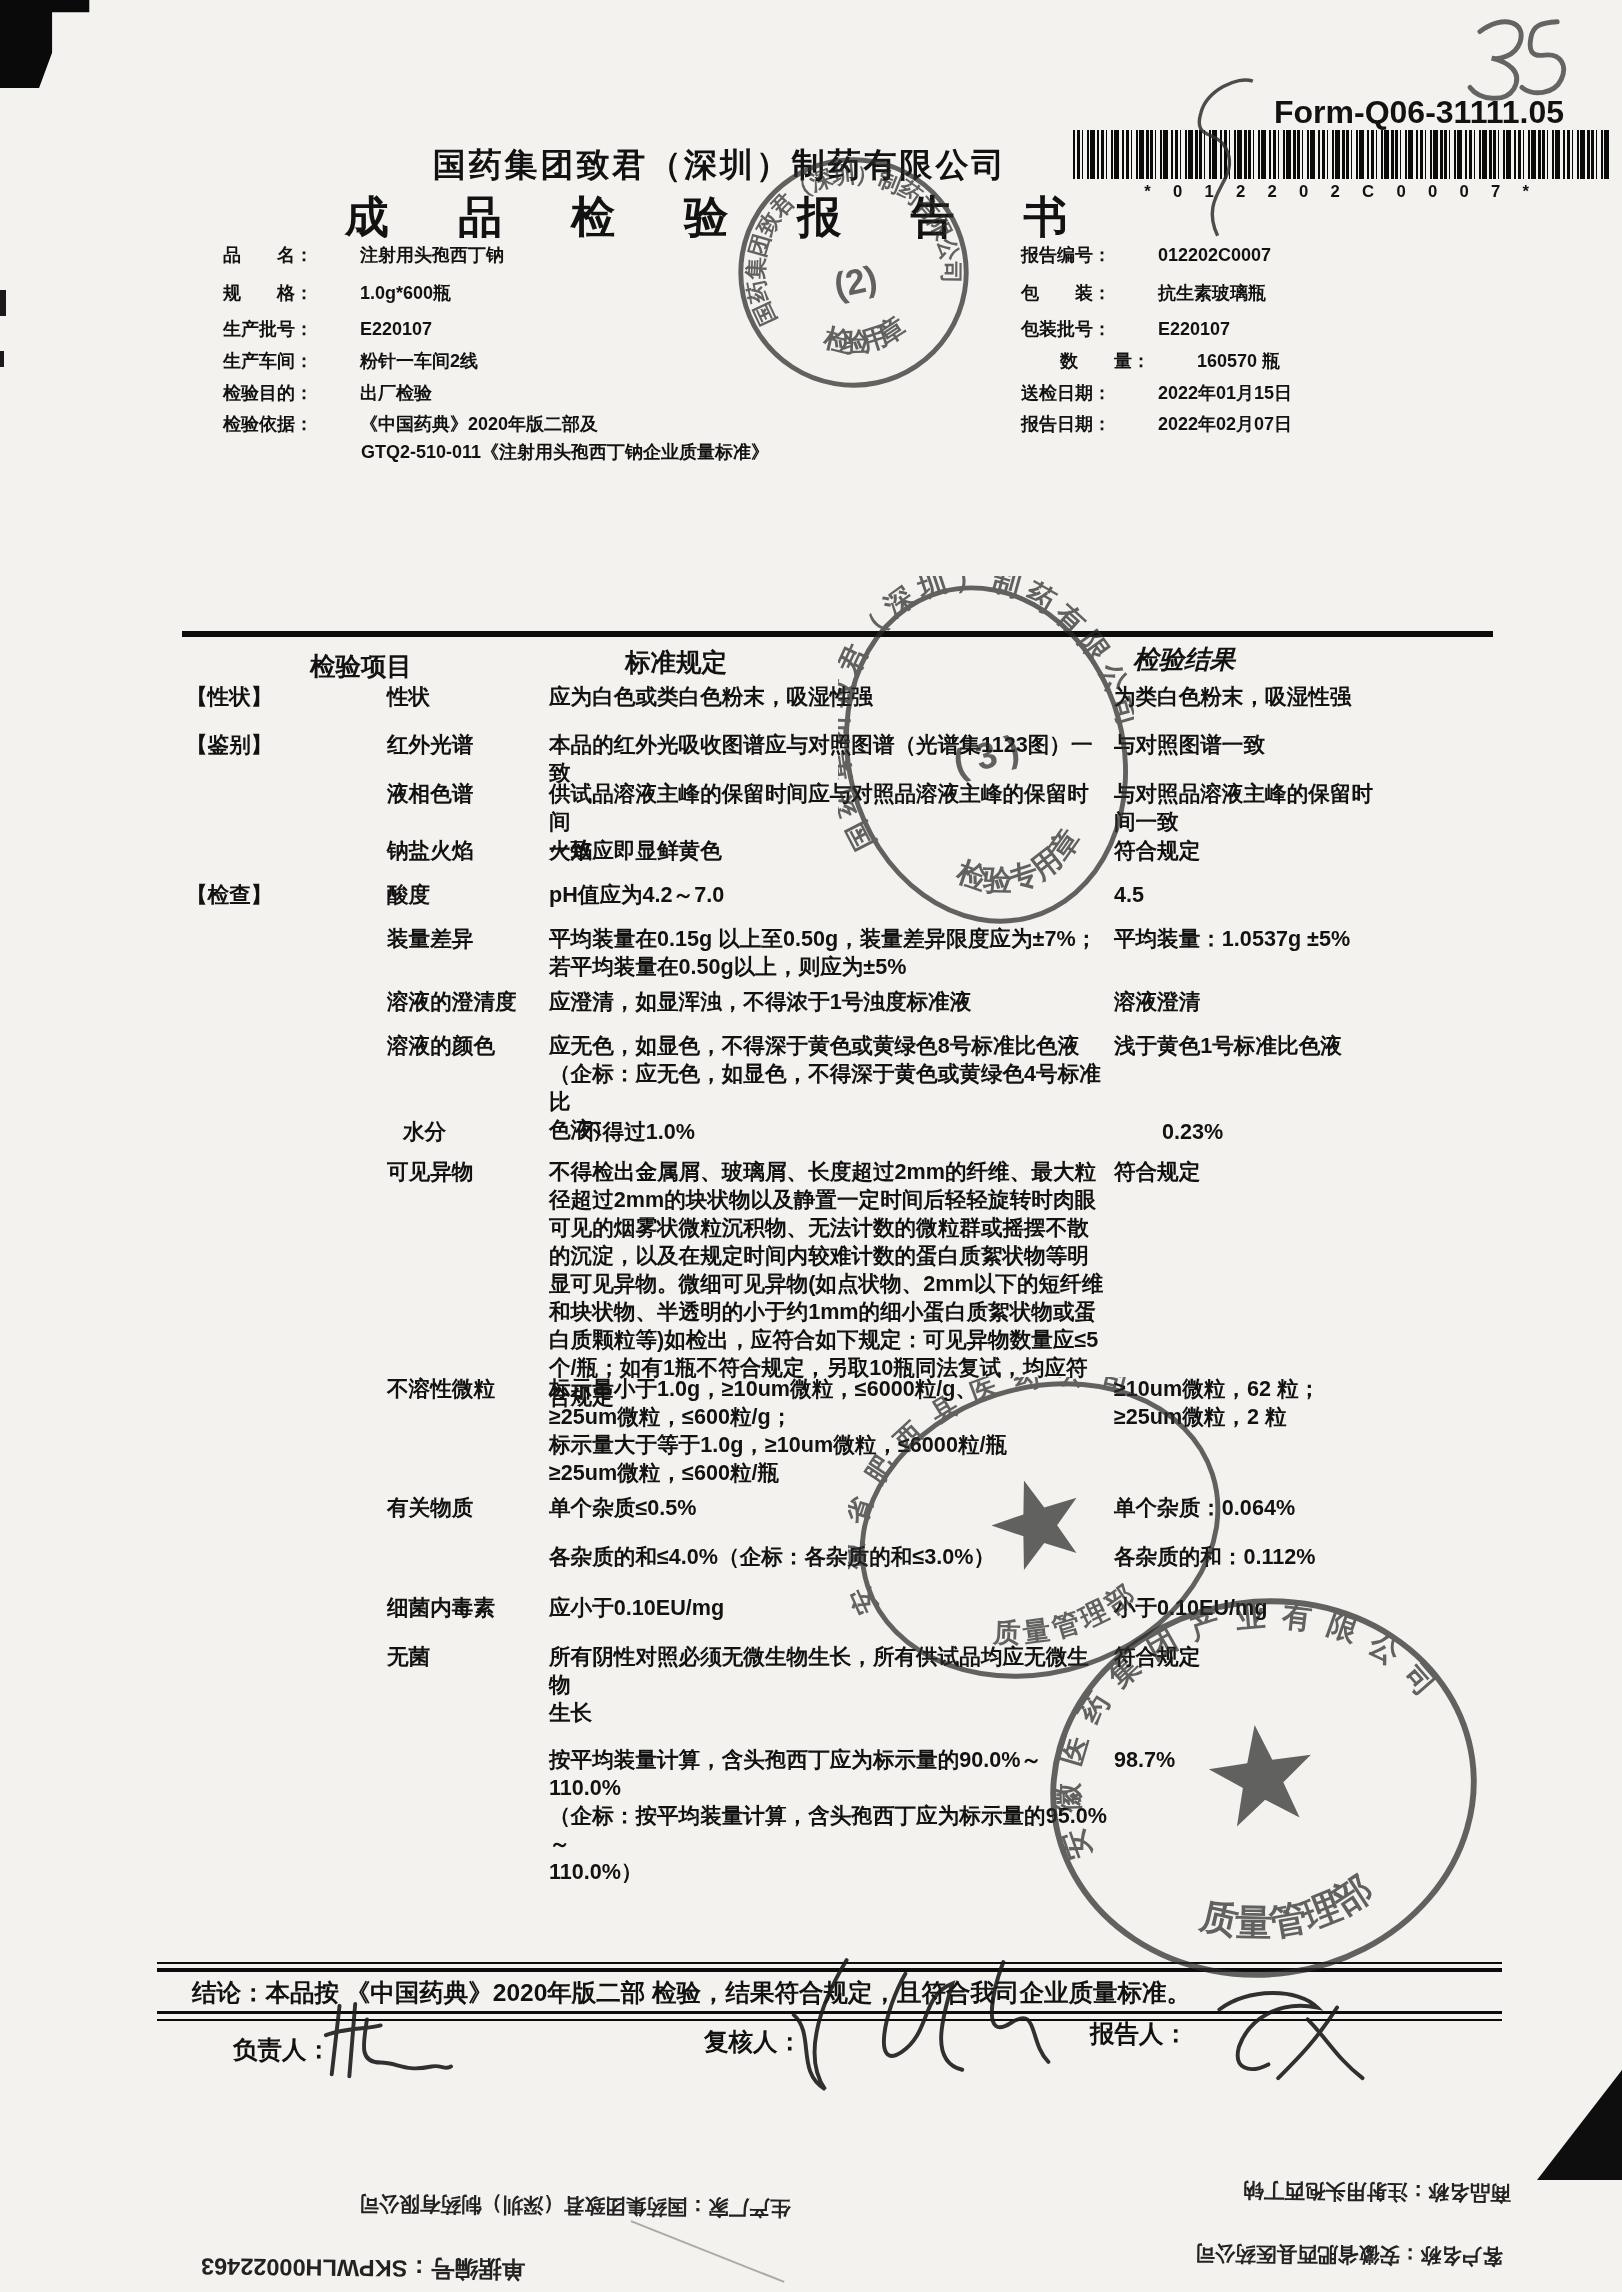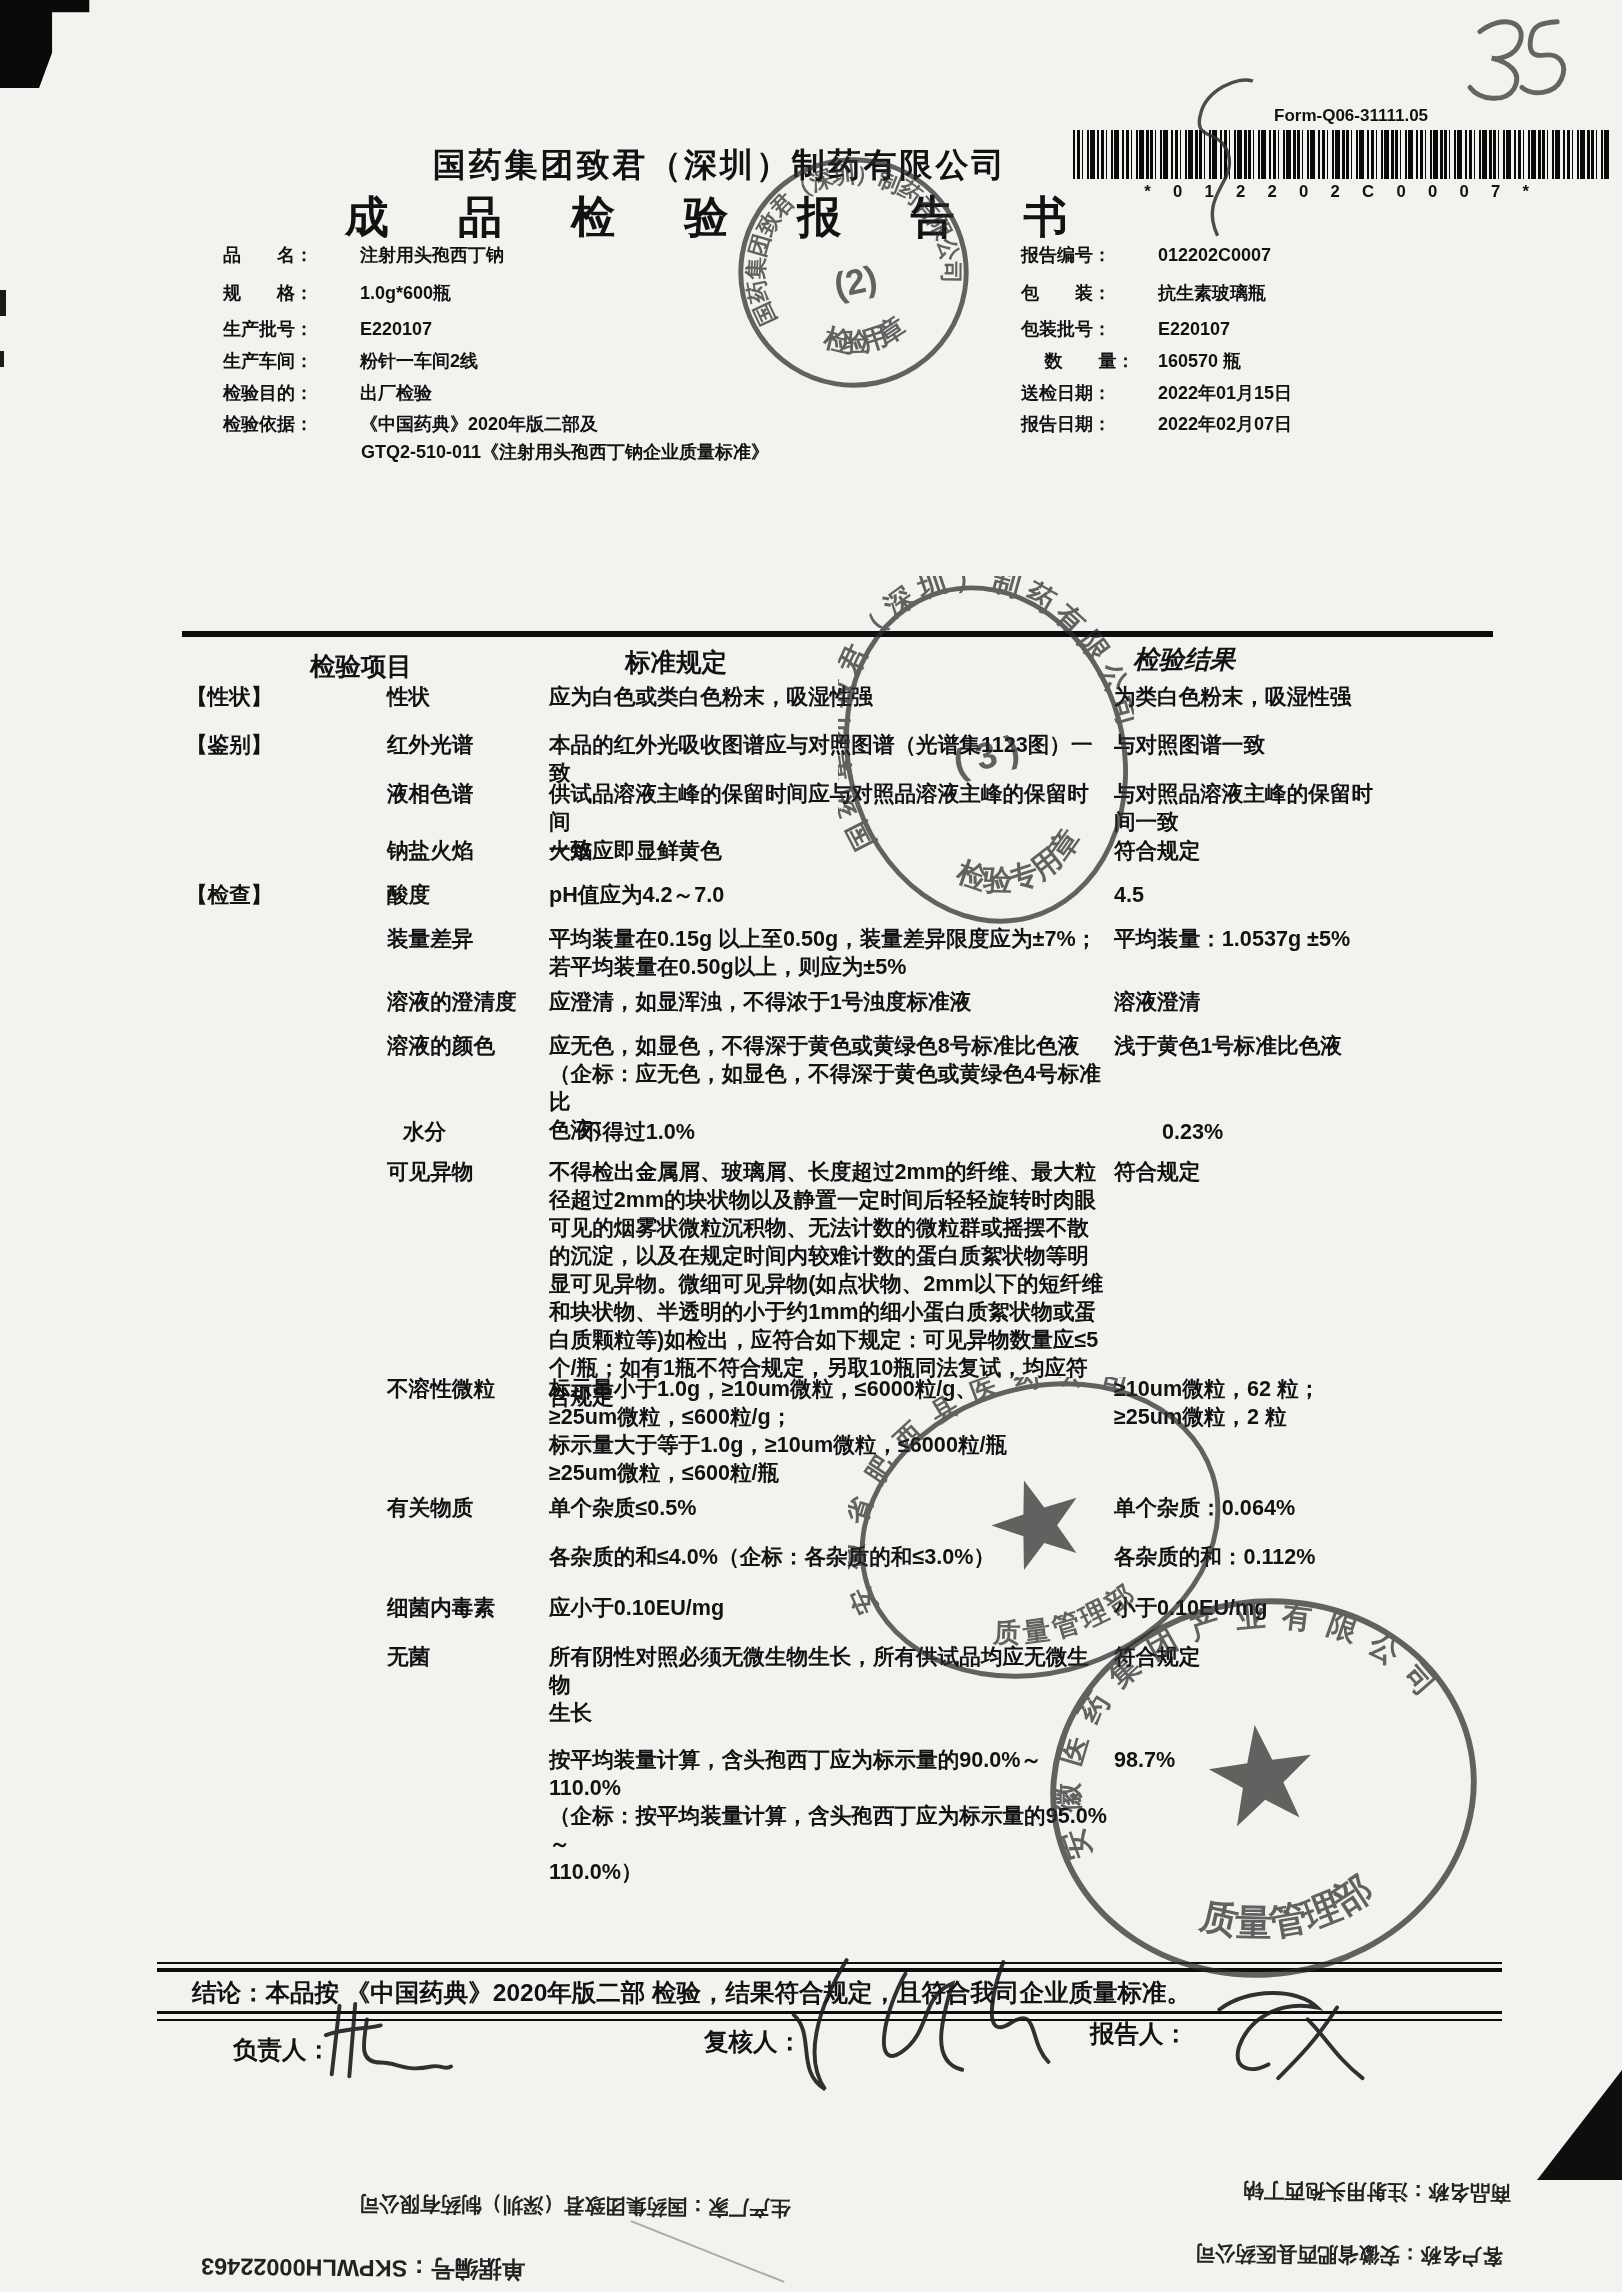--- a/index.html
+++ b/index.html
@@ -1,21 +1,21 @@
 <!DOCTYPE html>
 <html><head>
 <meta charset="utf-8">
 <style>
   html,body{margin:0;padding:0;background:#d8d8d6;}
   #page{position:relative;width:1622px;height:2293px;background:#f3f2ef;overflow:hidden;
         font-family:"Liberation Sans","DejaVu Sans",sans-serif;color:#121212;}
   .abs{position:absolute;}
   .nw{white-space:nowrap;}
   
-  #form-no{left:1274px;top:94px;font-size:17px;font-weight:700;margin-top:12px;}
+  #form-no{left:1274px;top:94px;font-size:32px;font-weight:700;}
   #hand35{left:1458px;top:11.8px;}
   #company-title{left:720px;top:143px;transform:translateX(-50%);font-size:33px;font-weight:700;letter-spacing:2.9px;white-space:nowrap;}
   #main-title{left:714px;top:188px;transform:translateX(-50%);font-size:44px;font-weight:700;letter-spacing:15.7px;word-spacing:25.5px;white-space:nowrap;}
   
   #barcode{left:1073px;top:130px;width:537px;height:49px;
     background:repeating-linear-gradient(90deg,#0a0a0a 0 2px,transparent 2px 3.9px,#0a0a0a 3.9px 6.9px,transparent 6.9px 8.8px,#0a0a0a 8.8px 9.8px,transparent 9.8px 13.7px,#0a0a0a 13.7px 15.7px,transparent 15.7px 16.7px,#0a0a0a 16.7px 21.6px,transparent 21.6px 24.5px);}
   #barcode-caption{left:1341px;top:182px;transform:translateX(-50%);font-size:16.7px;font-weight:700;letter-spacing:8.8px;white-space:nowrap;}
   
   .fld{position:absolute;font-size:18px;font-weight:700;white-space:nowrap;}
   .fld .lab{display:inline-block;width:137px;}
@@ -84,21 +84,21 @@
     <span class="lab">检验依据：</span><span>《中国药典》2020年版二部及</span></div>
   <div class="fld" style="left:361px;top:440px;">
     <span>GTQ2-510-011《注射用头孢西丁钠企业质量标准》</span></div>
 
   <div class="fld" style="left:1021px;top:243px;">
     <span class="lab">报告编号：</span><span>012202C0007</span></div>
   <div class="fld" style="left:1021px;top:281px;">
     <span class="lab">包　　装：</span><span>抗生素玻璃瓶</span></div>
   <div class="fld" style="left:1021px;top:317px;">
     <span class="lab">包装批号：</span><span>E220107</span></div>
-  <div class="fld" style="left:1021px;top:349px;text-align:center;">
+  <div class="fld" style="left:1060px;top:349px;">
     <span class="lab">数　　量：</span><span>160570 瓶</span></div>
   <div class="fld" style="left:1021px;top:381px;">
     <span class="lab">送检日期：</span><span>2022年01月15日</span></div>
   <div class="fld" style="left:1021px;top:412px;">
     <span class="lab">报告日期：</span><span>2022年02月07日</span></div>
 
   <div class="abs" id="rule-top"></div>
   <div class="thead" style="left:361px;top:649px;transform:translateX(-50%);">检验项目</div>
   <div class="thead" style="left:676px;top:645px;transform:translateX(-50%);">标准规定</div>
   <div class="thead" style="left:1184px;top:642px;transform:translateX(-50%);font-style:italic;">检验结果</div>

